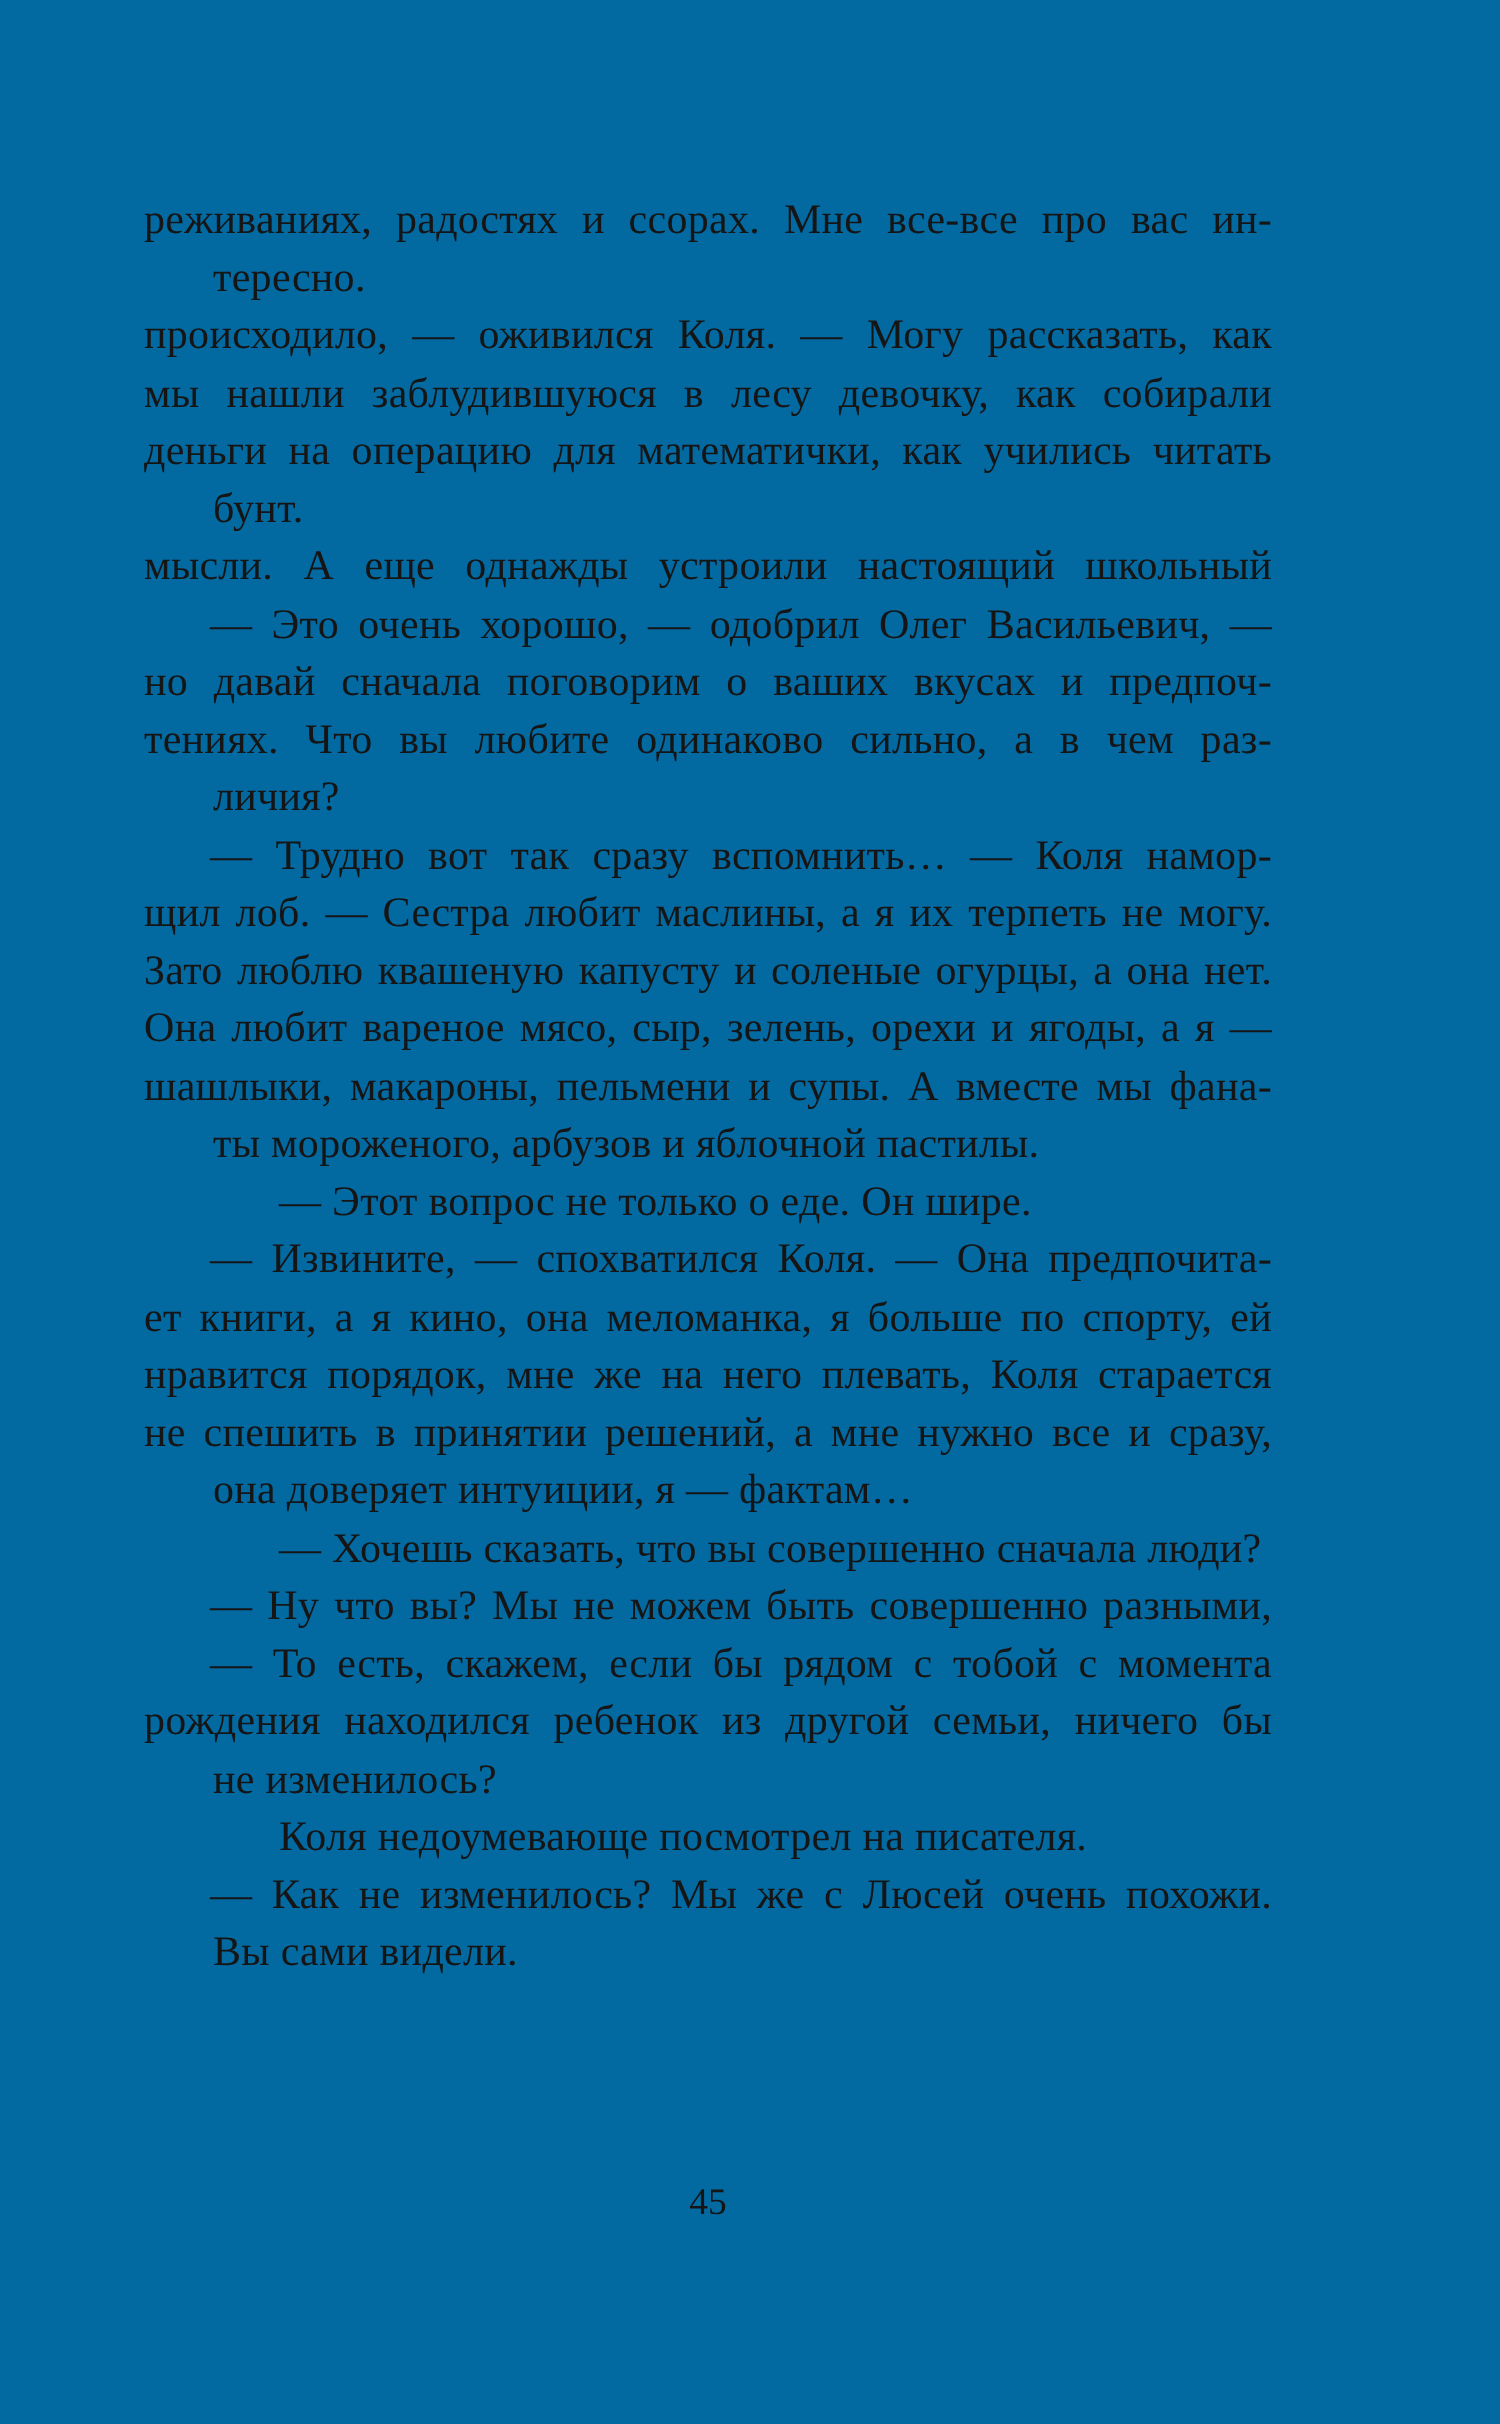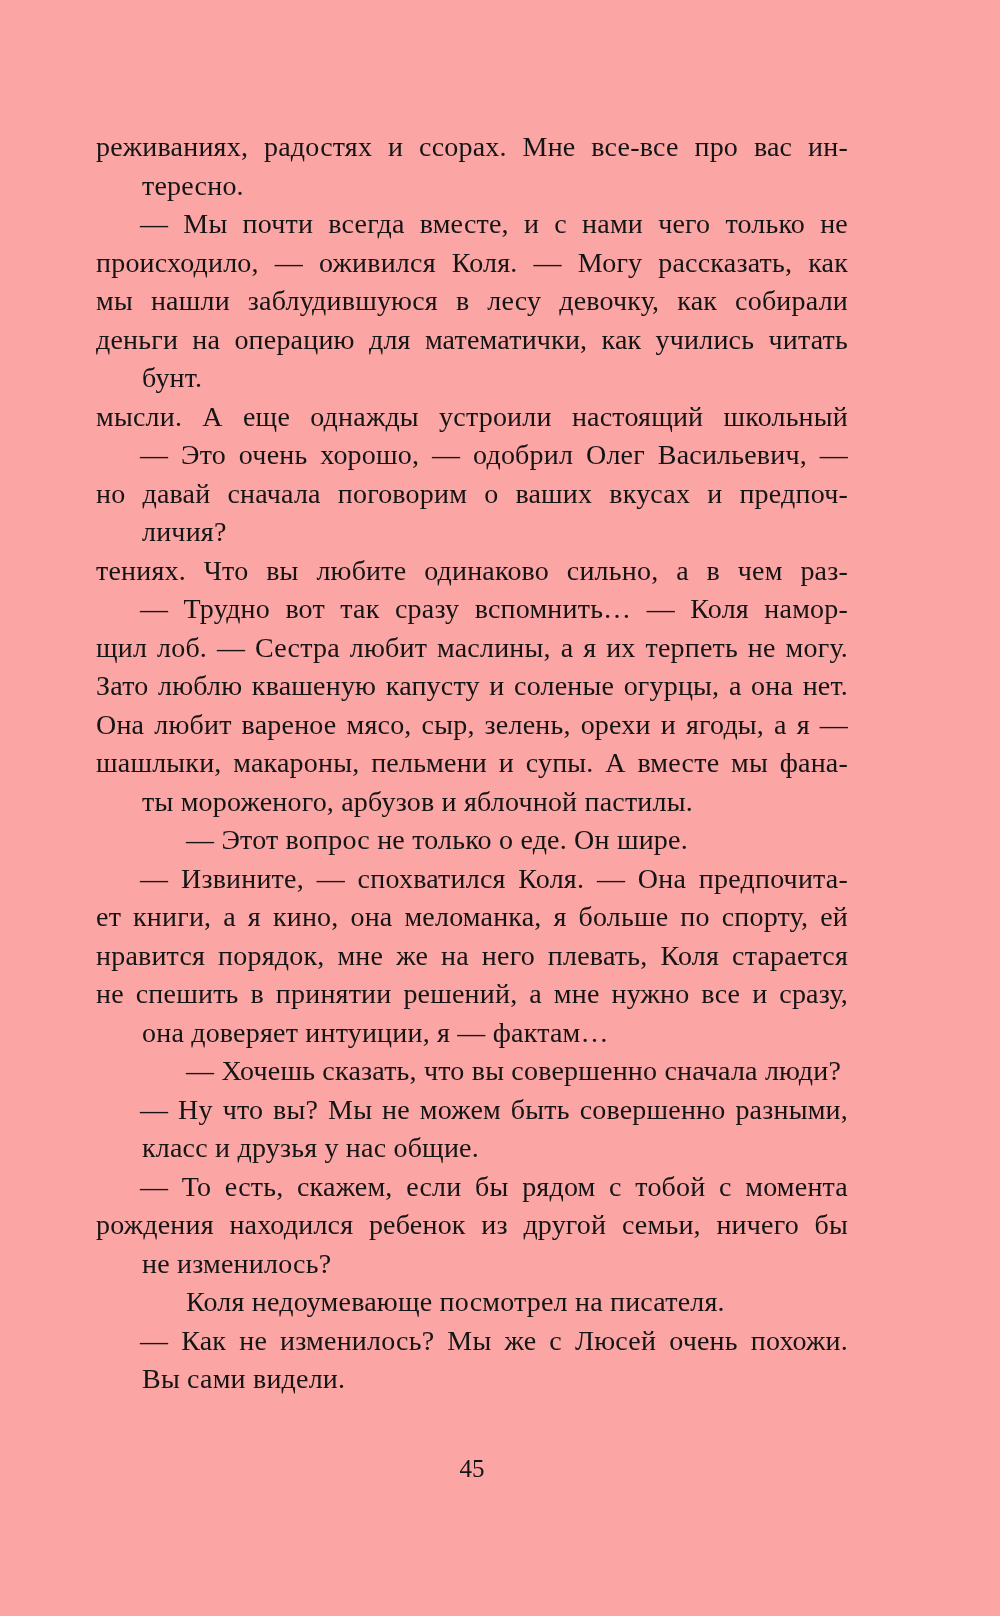--- a/index.html
+++ b/index.html
@@ -13,21 +13,21 @@
     background: #fefefe;
     font-family: "Liberation Serif", "DejaVu Serif", serif;
     color: #151515;
     overflow: hidden;
   }
   .book-page {
     position: absolute;
     left: 0; top: 0;
     width: 1000px;
     height: 1616px;
-    background: #fca5a5;
+    background: #0369a1;
   }
   .text-block {
     position: absolute;
     left: 96px;
     top: 128px;
     width: 752px;
   }
   .paragraph {
     margin: 0;
     padding: 0;
@@ -61,32 +61,31 @@
 </head>
 <body>
 
 <div class="book-page">
   <div class="text-block" id="text-block">
       <div class="paragraph">
         <div class="line">реживаниях, радостях и ссорах. Мне все-все про вас ин-</div>
         <div class="line last">тересно.</div>
       </div>
       <div class="paragraph">
-        <div class="line indent">— Мы почти всегда вместе, и с нами чего только не</div>
         <div class="line">происходило, — оживился Коля. — Могу рассказать, как</div>
         <div class="line">мы нашли заблудившуюся в лесу девочку, как собирали</div>
         <div class="line">деньги на операцию для математички, как учились читать</div>
         <div class="line last">бунт.</div>
         <div class="line">мысли. А еще однажды устроили настоящий школьный</div>
       </div>
       <div class="paragraph">
         <div class="line indent">— Это очень хорошо, — одобрил Олег Васильевич, —</div>
         <div class="line">но давай сначала поговорим о ваших вкусах и предпоч-</div>
+        <div class="line">тениях. Что вы любите одинаково сильно, а в чем раз-</div>
         <div class="line last">личия?</div>
-        <div class="line">тениях. Что вы любите одинаково сильно, а в чем раз-</div>
       </div>
       <div class="paragraph">
         <div class="line indent">— Трудно вот так сразу вспомнить… — Коля намор-</div>
         <div class="line">щил лоб. — Сестра любит маслины, а я их терпеть не могу.</div>
         <div class="line">Зато люблю квашеную капусту и соленые огурцы, а она нет.</div>
         <div class="line">Она любит вареное мясо, сыр, зелень, орехи и ягоды, а я —</div>
         <div class="line">шашлыки, макароны, пельмени и супы. А вместе мы фана-</div>
         <div class="line last">ты мороженого, арбузов и яблочной пастилы.</div>
       </div>
       <div class="paragraph">
@@ -97,21 +96,20 @@
         <div class="line">ет книги, а я кино, она меломанка, я больше по спорту, ей</div>
         <div class="line">нравится порядок, мне же на него плевать, Коля старается</div>
         <div class="line">не спешить в принятии решений, а мне нужно все и сразу,</div>
         <div class="line last">она доверяет интуиции, я — фактам…</div>
       </div>
       <div class="paragraph">
         <div class="line indent last">— Хочешь сказать, что вы совершенно сначала люди?</div>
       </div>
       <div class="paragraph">
         <div class="line indent">— Ну что вы? Мы не можем быть совершенно разными,</div>
-        <div class="line last">класс и друзья у нас общие.</div>
       </div>
       <div class="paragraph">
         <div class="line indent">— То есть, скажем, если бы рядом с тобой с момента</div>
         <div class="line">рождения находился ребенок из другой семьи, ничего бы</div>
         <div class="line last">не изменилось?</div>
       </div>
       <div class="paragraph">
         <div class="line indent last">Коля недоумевающе посмотрел на писателя.</div>
       </div>
       <div class="paragraph">

